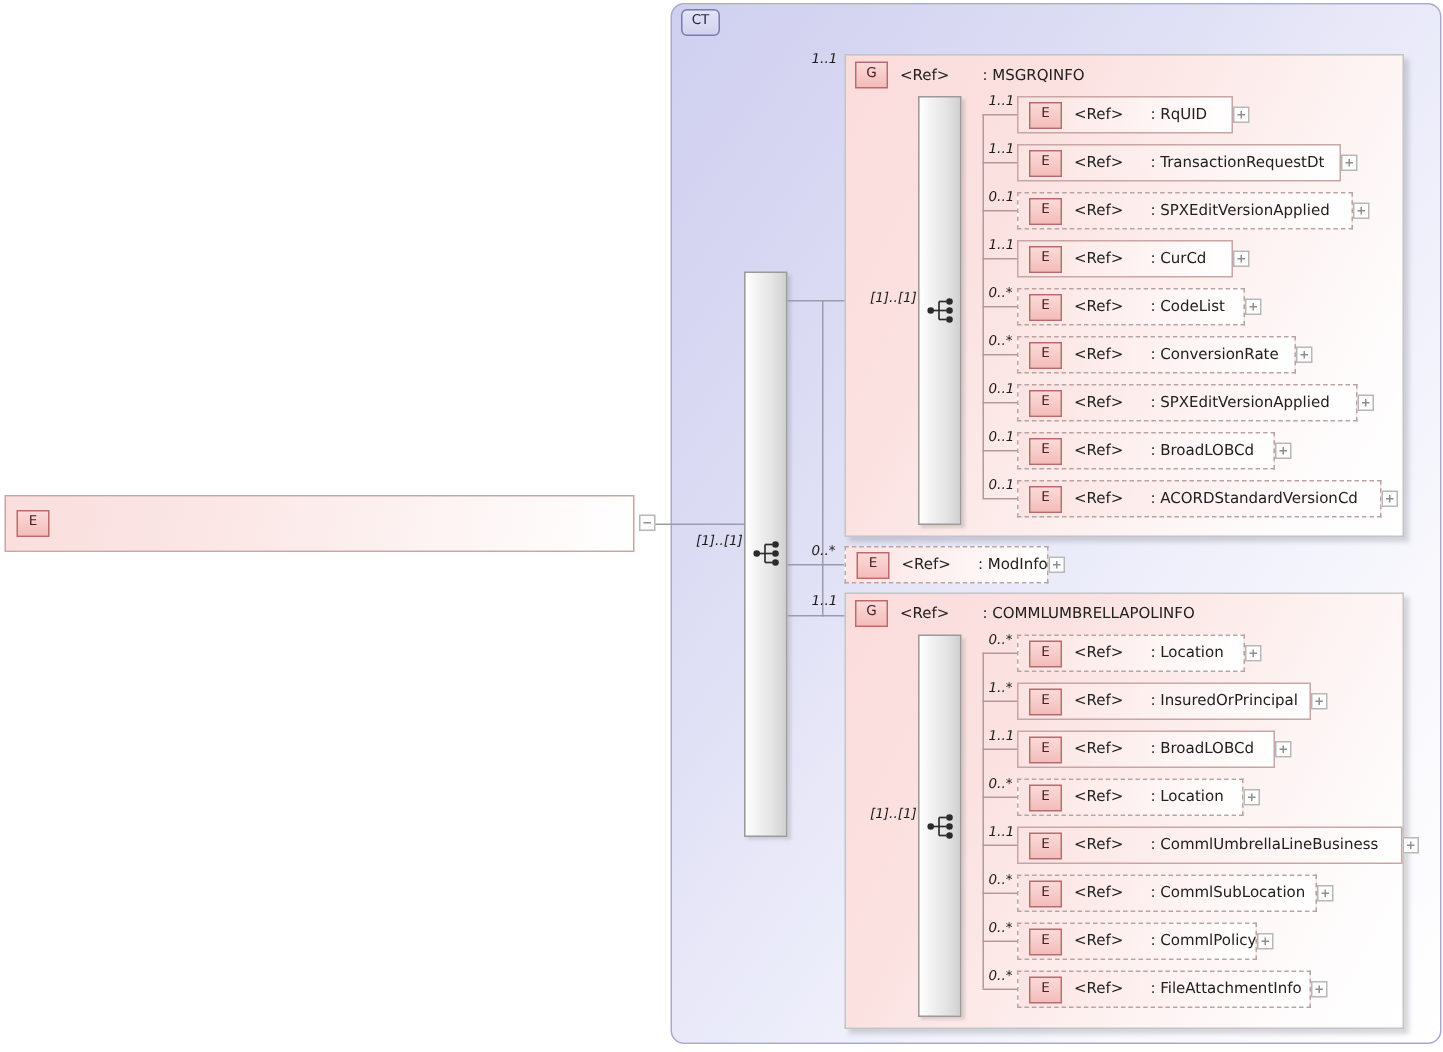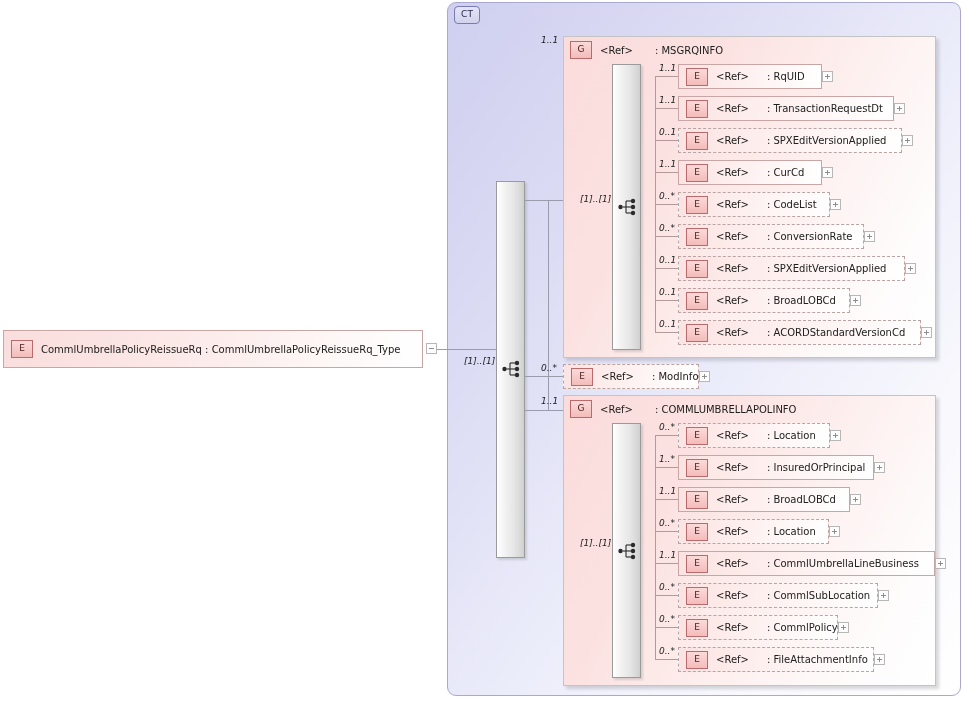--- a/index.html
+++ b/index.html
@@ -142,21 +142,20 @@
 
 <div id="canvas">
 
   <div id="ctbox" class="abs"></div>
   <div id="ctheader">
     <span class="tag ct">CT</span>
   </div>
 
   <div class="elembox" style="left:3px;top:330px;width:420px;height:38px;">
     <span class="tag">E</span>
-    <span class="lbl" style="white-space:pre-wrap;width:375px;word-break:break-all;">CommlUmbrellaPolicyReissueRq : CommlUmbrellaPolicyReissueRq_Type</span>
   </div>
 
   <div class="expander" style="left:426px;top:343px;"></div>
   <div class="hline" style="left:437px;top:349px;width:60px;"></div>
 
   <div class="greybar" style="left:496px;top:181px;width:29px;height:377px;"></div>
   <div class="occ" style="left:464px;top:356px;">[1]..[1]</div>
   <svg class="seqicon" style="left:502px;top:360px;" viewBox="0 0 22 18">
     <circle cx="2.5" cy="9" r="2.2" fill="#2b2b2b"></circle>
     <line x1="4.5" y1="9" x2="8" y2="9" stroke="#2b2b2b" stroke-width="1.1"></line>

